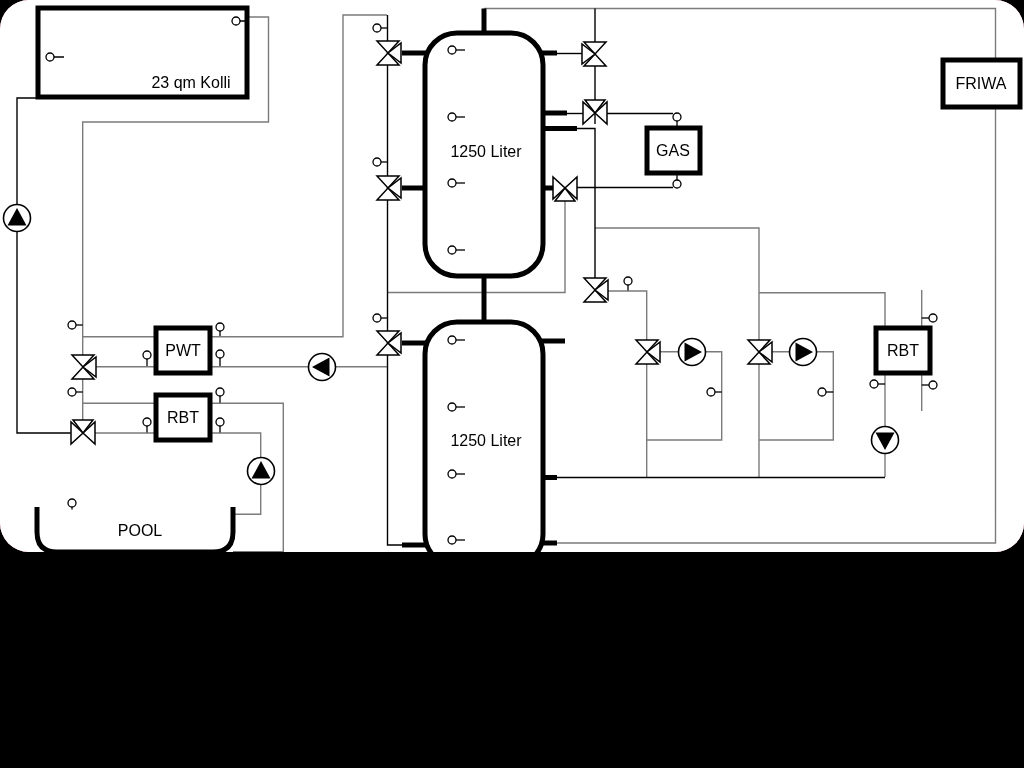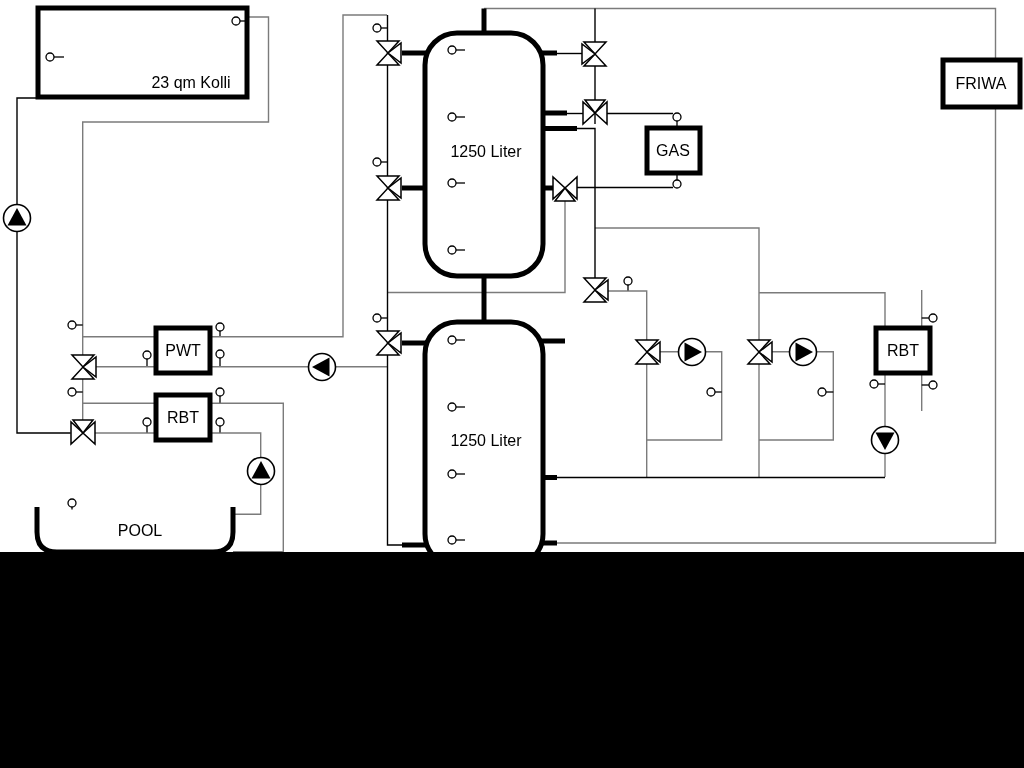--- a/index.html
+++ b/index.html
@@ -1,16 +1,16 @@
 <!DOCTYPE html>
 <html><head>
 <meta charset="utf-8">
 <style>
   html,body{margin:0;padding:0;background:#000;}
-  .stage{position:relative;width:1024px;height:552px;background:#fca5a5;overflow:hidden;}
+  .stage{position:relative;width:1024px;height:552px;background:#fca5a5;overflow:hidden;border-radius:29px;}
   svg{display:block;}
   text{font-family:"Liberation Sans", sans-serif;font-size:16px;fill:#000;}
 </style>
 </head>
 <body>
 
 <div class="stage">
 <svg width="1024" height="768" viewBox="0 0 1024 768">
 
   <rect x="0" y="0" width="1024" height="768" fill="#ffffff"></rect>

